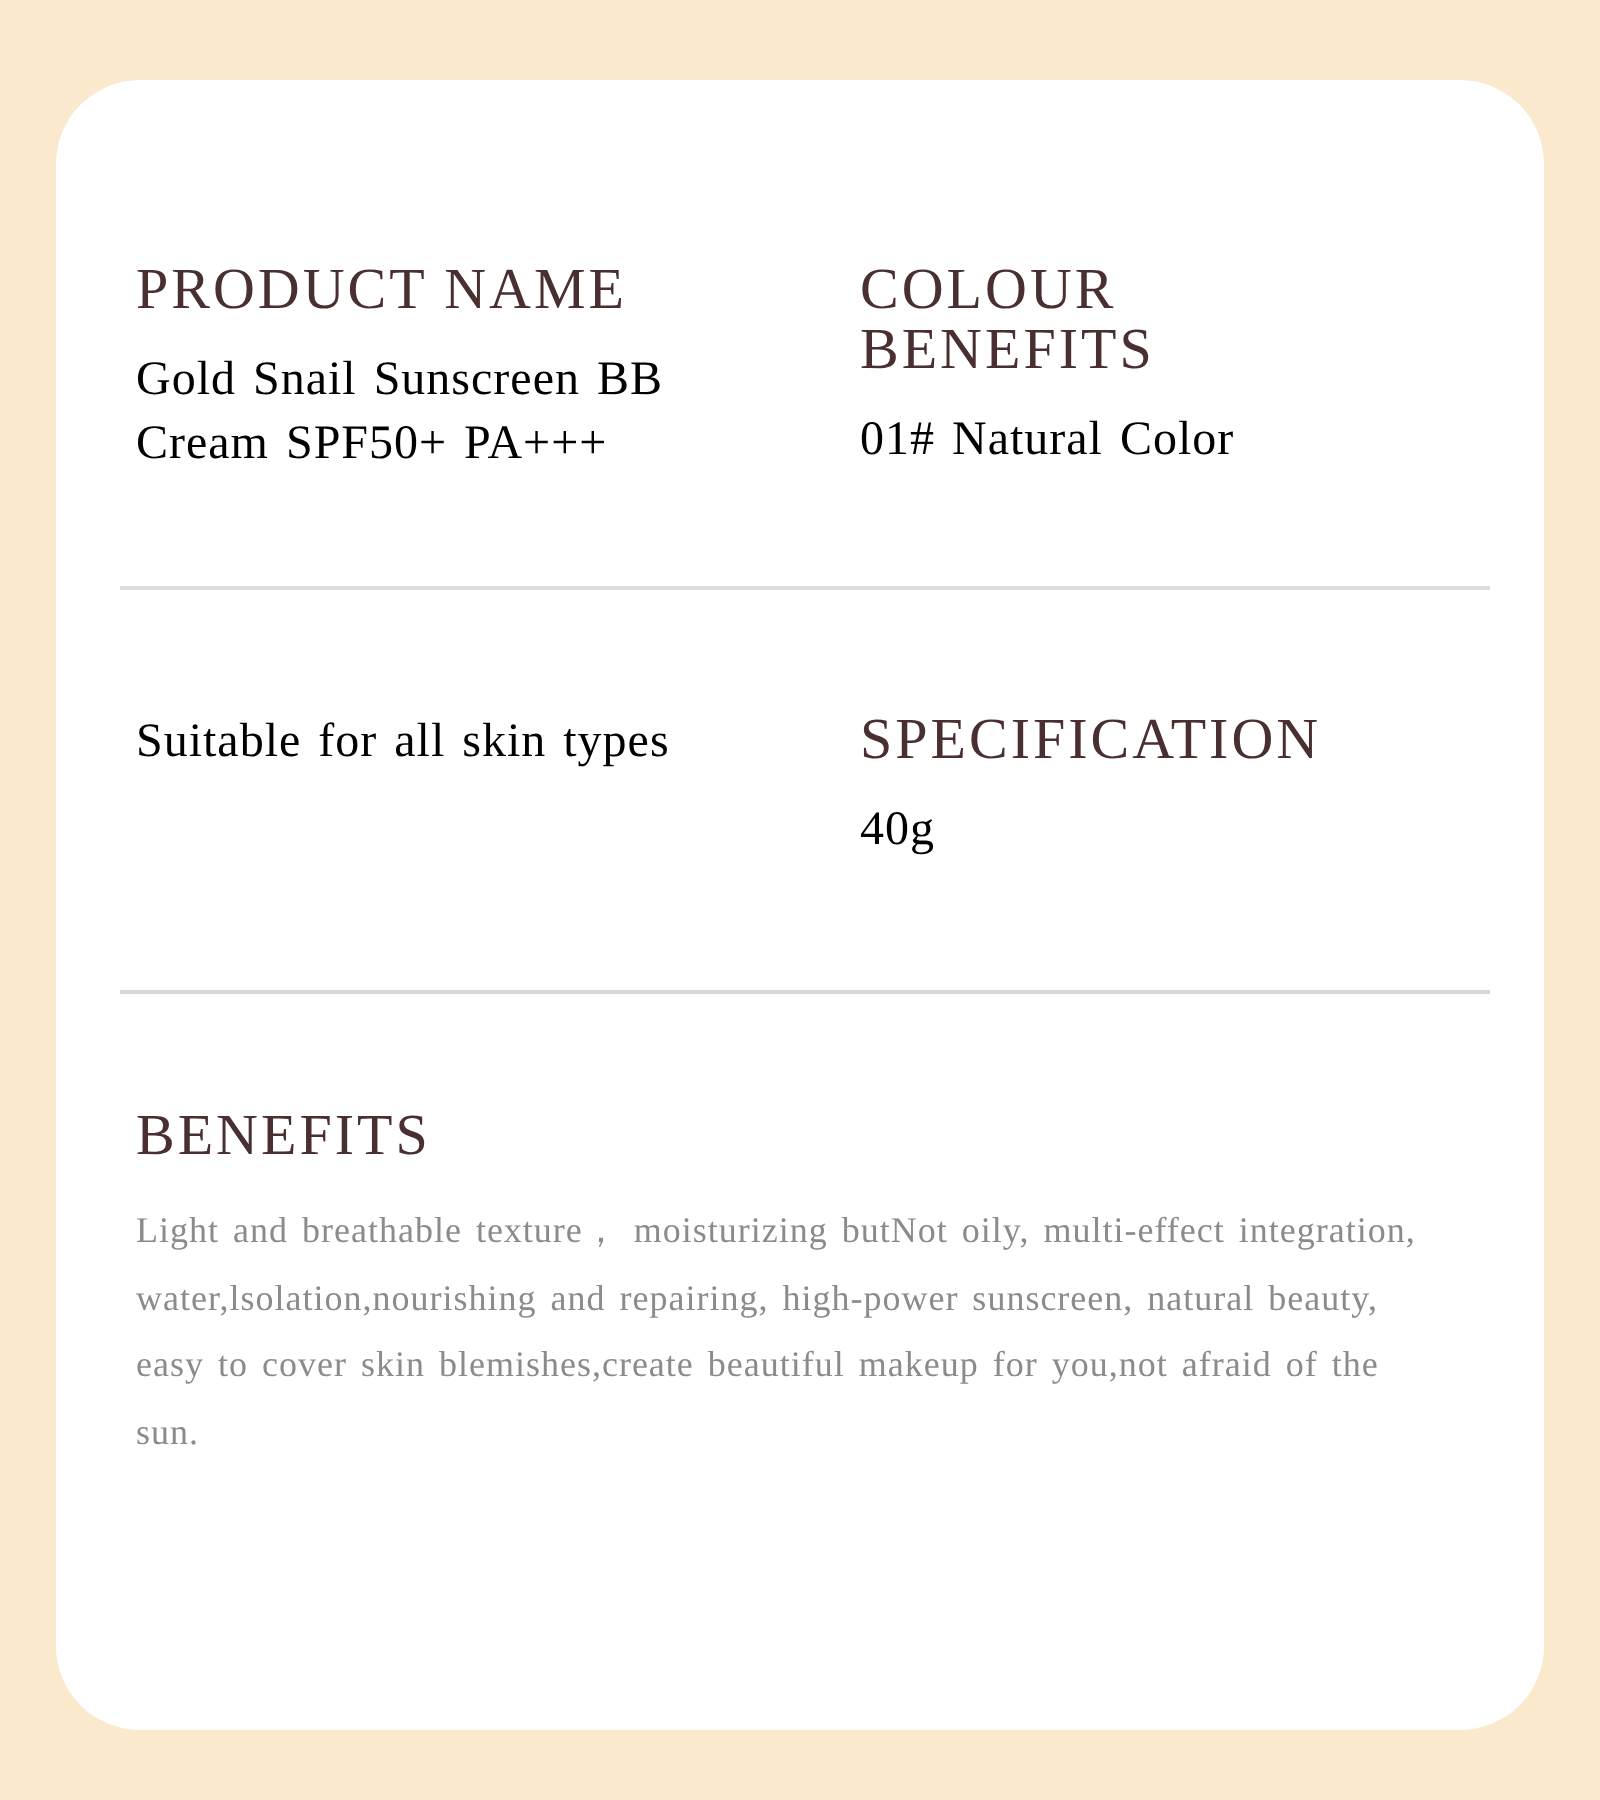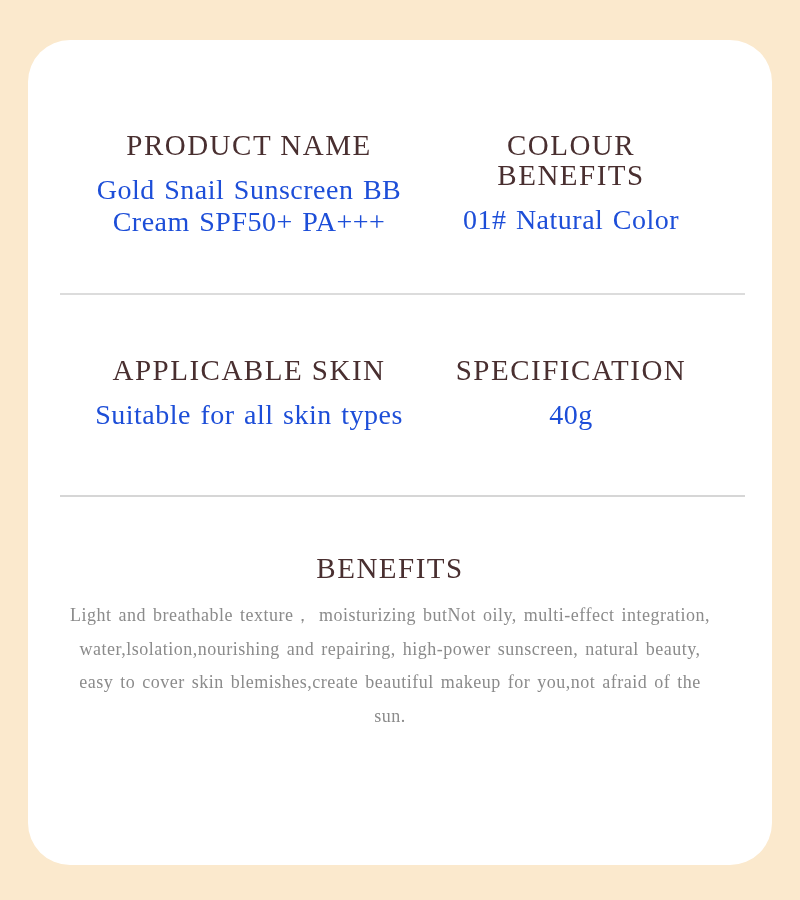--- a/index.html
+++ b/index.html
@@ -17,41 +17,40 @@
   .card {
     position: absolute;
     left: 28px;
     top: 40px;
     width: 744px;
     height: 825px;
     background: #ffffff;
     border-radius: 42px;
     box-sizing: border-box;
     padding: 90px 60px 0 40px;
-    text-align: center;
   }
   .row {
     display: grid;
     grid-template-columns: 362px 1fr;
   }
   h2.section-heading {
     margin: 0 0 14px 0;
     font-size: 29px;
     line-height: 30px;
     font-weight: normal;
     letter-spacing: 1.5px;
     color: #492f30;
   }
   p.body-line {
     margin: 0;
-    font-size: 28px;
+    font-size: 24px;
     line-height: 32px;
     letter-spacing: 0.5px;
     word-spacing: 2px;
-    color: #1d4ed8;
+    color: #000000;
   }
   hr.divider {
     border: none;
     height: 2px;
     background: #dcdcdc;
     margin: 55px 0 0 -8px;
     width: 685px;
   }
   hr.divider.second {
     margin-top: 64px;
@@ -88,21 +87,20 @@
     <section>
       <h2 class="section-heading">COLOUR BENEFITS</h2>
       <p class="body-line">01# Natural Color</p>
     </section>
   </div>
 
   <hr class="divider">
 
   <div class="row row-2">
     <section>
-      <h2 class="section-heading">APPLICABLE SKIN</h2>
       <p class="body-line">Suitable for all skin types</p>
     </section>
 
     <section>
       <h2 class="section-heading">SPECIFICATION</h2>
       <p class="body-line">40g</p>
     </section>
   </div>
 
   <hr class="divider second">

